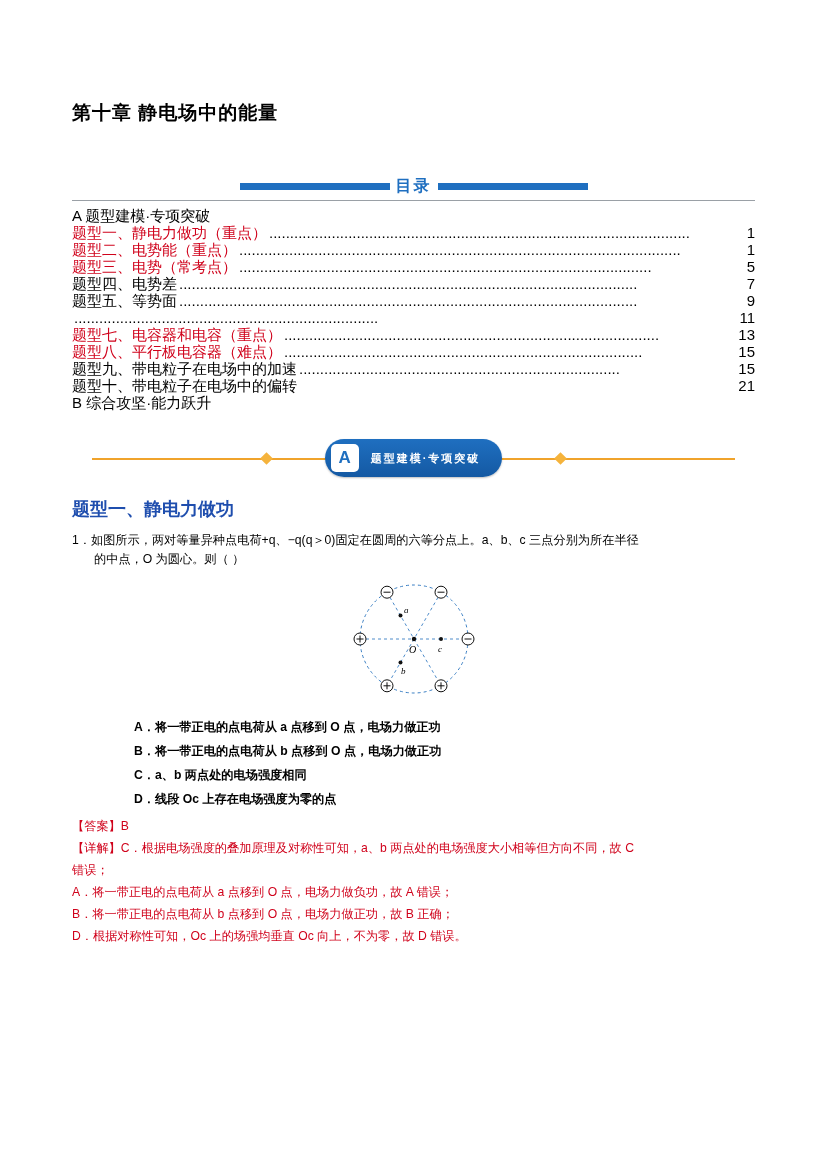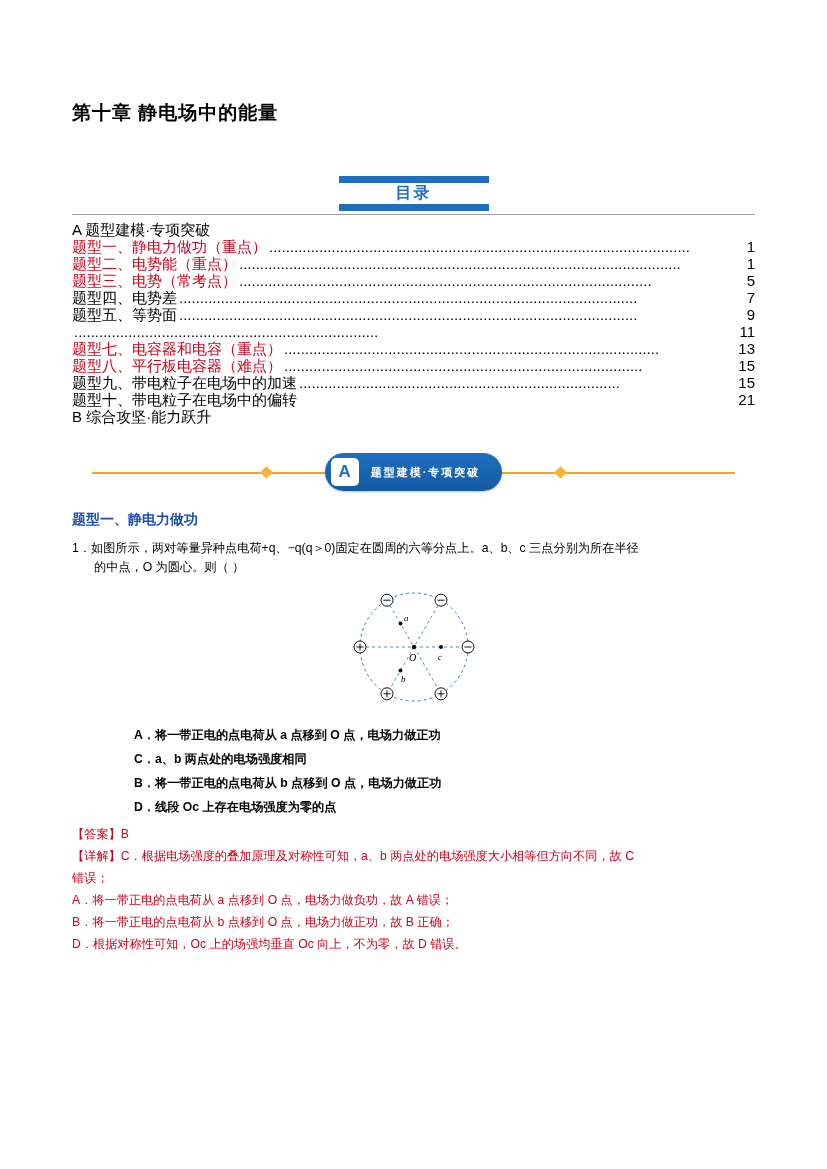--- a/index.html
+++ b/index.html
@@ -28,21 +28,20 @@
     font-family: "Liberation Sans", "DejaVu Sans", sans-serif;
   }
 
   
   .toc-head {
     margin-top: 50px;
     display: flex;
     align-items: center;
     justify-content: center;
     gap: 0px;
-    flex-direction: column;
   }
   .toc-head .bar {
     width: 150px;
     height: 7px;
     background: #1F6FC0;
   }
   .toc-head .bar.left { margin-right: 0; }
   .toc-head .label {
     color: #1F6FC0;
     font-weight: bold;
@@ -140,21 +139,21 @@
     font-size: 11px;
     letter-spacing: 2px;
     font-family: "Liberation Sans", "DejaVu Sans", sans-serif;
   }
 
   
   .type-title {
     margin-top: 18px;
     color: #1F4EAE;
     font-weight: bold;
-    font-size: 14px;
+    font-size: 18px;
     font-family: "Liberation Sans", "DejaVu Sans", sans-serif;
   }
   .q {
     margin-top: 10px;
     font-size: 12.2px;
     line-height: 19px;
     font-family: "Liberation Sans", "DejaVu Sans", sans-serif;
   }
   .q .indent { display:block; padding-left: 22px; }
 
@@ -323,22 +322,22 @@
       <circle cx="132" cy="60" r="2" fill="#111"></circle>
       <text x="129" y="73" font-size="9" font-style="italic" font-family="Liberation Serif, serif">c</text>
 
       <circle cx="105" cy="60" r="2.2" fill="#111"></circle>
       <text x="100" y="74" font-size="10" font-style="italic" font-family="Liberation Serif, serif">O</text>
     </svg>
   </div>
 
   <div class="opts">
     <div class="opt">A．将一带正电的点电荷从 a 点移到 O 点，电场力做正功</div>
+    <div class="opt">B．将一带正电的点电荷从 b 点移到 O 点，电场力做正功</div>
     <div class="opt">C．a、b 两点处的电场强度相同</div>
-    <div class="opt">B．将一带正电的点电荷从 b 点移到 O 点，电场力做正功</div>
     <div class="opt">D．线段 Oc 上存在电场强度为零的点</div>
   </div>
 
   <div class="ansblk">
     <div class="ansline">
       <span>【答案】</span><span>B</span>
     </div>
     <div class="ansline">
       <span>【详解】</span><span>C．根据电场强度的叠加原理及对称性可知，a、b 两点处的电场强度大小相等但方向不同，故 C</span>
     </div>

